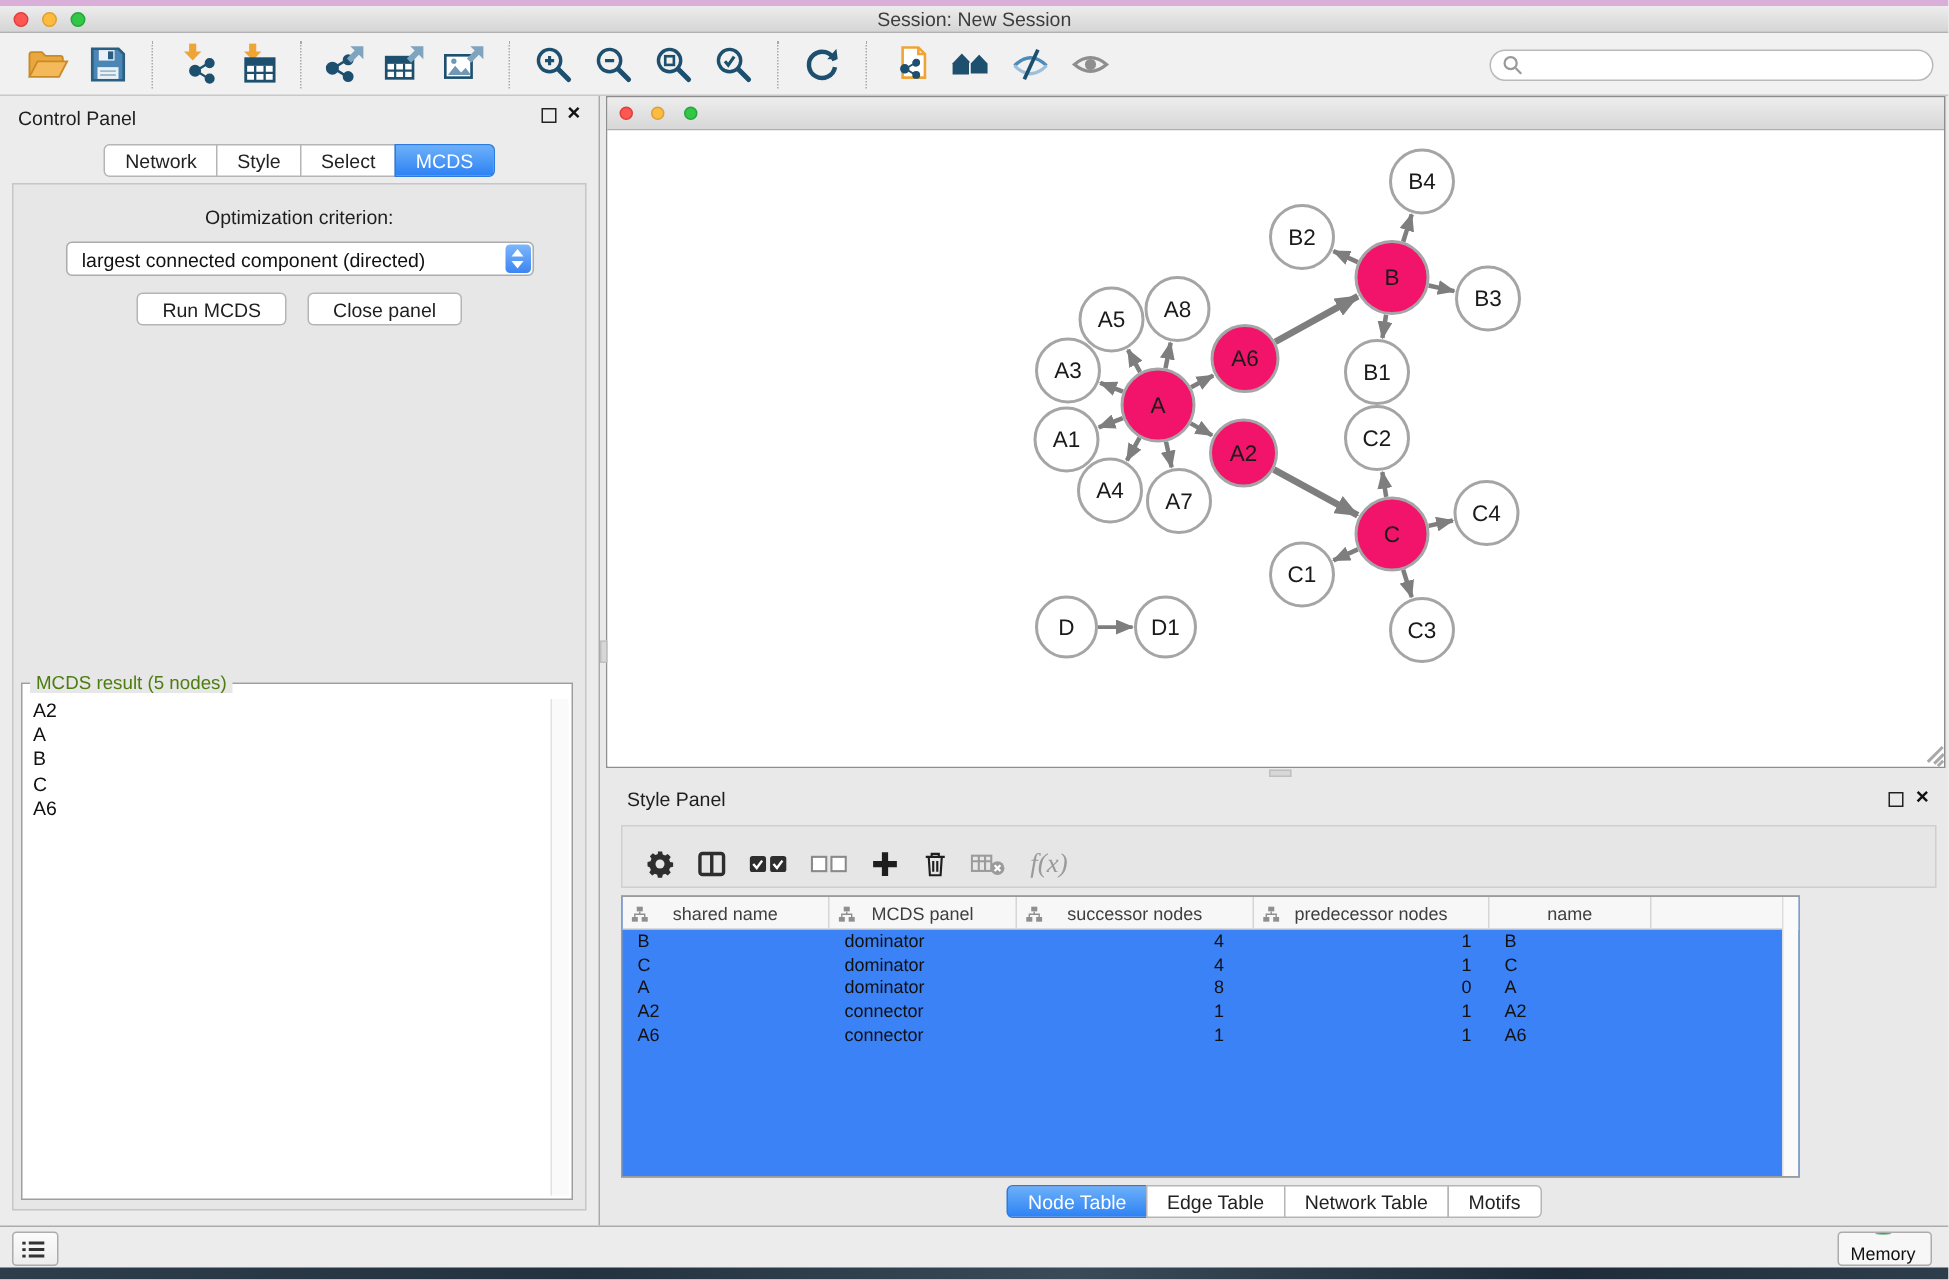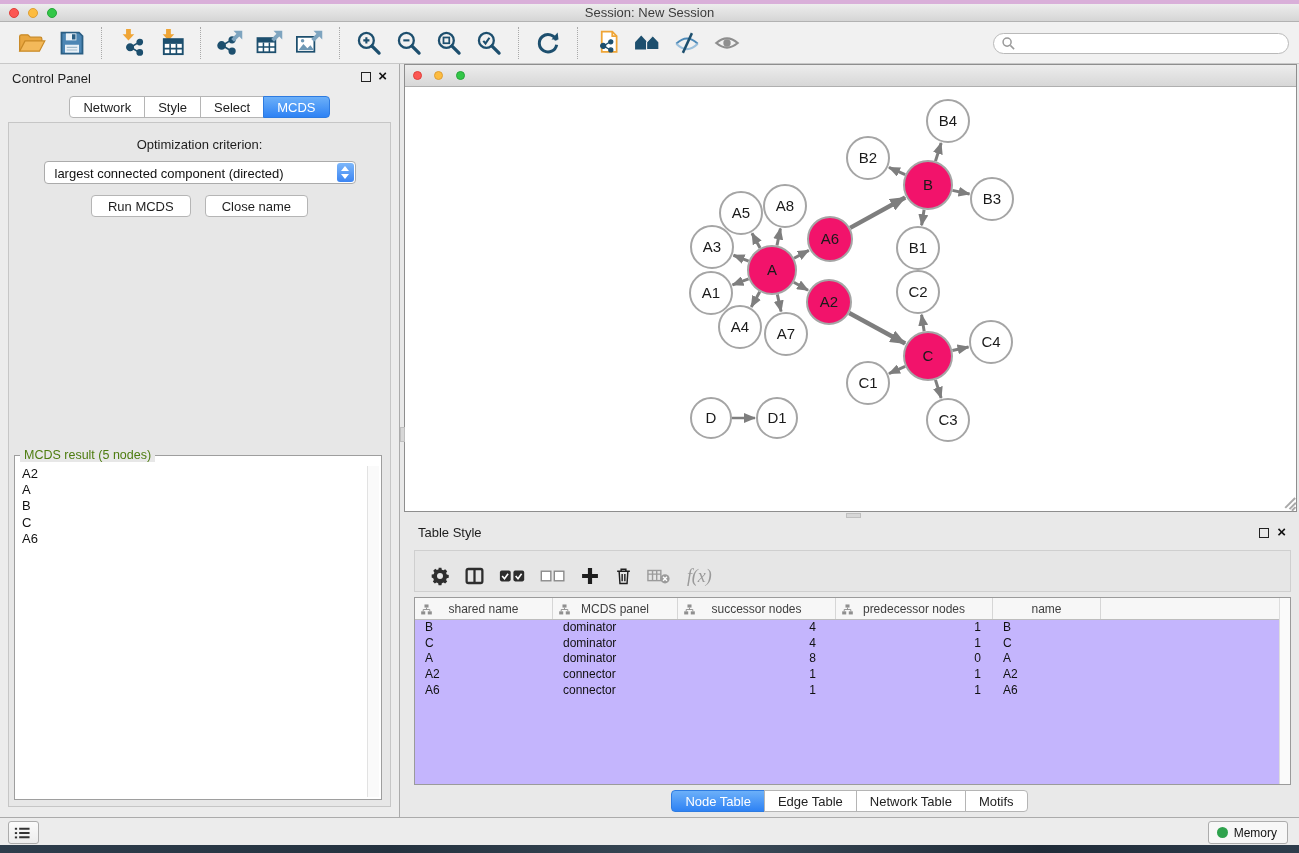--- a/index.html
+++ b/index.html
@@ -91,40 +91,40 @@
 
   
   .table-panel { position:absolute; left:0; top:456px; width:899px; height:297px; }
   .tp-header { position:relative; height:24px; }
   .tp-header .tp-title { position:absolute; left:18px; top:5px; font-size:13px; color:#1E1E1E; }
   .tp-header .win-float { right:30px; } .tp-header .win-close { right:13px; }
   .tp-toolbar { position:absolute; left:14px; top:30px; width:877px; height:42px;
     background:#E6E6E6; border:1px solid #CFCFCF; display:flex; align-items:flex-end; padding-left:8px; }
   .tp-btn { background:none; border:none; height:30px; margin:0 7px; cursor:pointer; display:inline-flex; align-items:center; }
   .tp-btn svg { height:22px; }
-  .tp-table { position:absolute; left:14px; top:77px; width:877px; height:188px;
-    background:#c4b5fd; border:1px solid #9B9B9B; overflow:hidden; }
+  .tp-table { position:absolute; left:14px; top:77px; width:786px; height:188px;
+    background:#3b82f6; border:1px solid #9B9B9B; overflow:hidden; }
   .t-headrow { display:flex; height:22px; background:#F7F7F7; border-bottom:1px solid #BDBDBD; }
   .t-hcell { position:relative; display:flex; align-items:center; justify-content:center;
     font-size:12px; color:#3F3F3F; border-right:1px solid #D6D6D6; cursor:pointer; }
   .t-hcell svg { position:absolute; left:6px; top:6px; width:11px; height:11px; }
   .t-row { display:flex; height:15.7px; }
   .t-cell { font-size:12px; color:#111; line-height:15.7px; white-space:nowrap; overflow:hidden; cursor:default; }
   .t-scroll { position:absolute; top:0; right:0; bottom:0; width:11px; background:#FAFAFA; border-left:1px solid #DDDDDD; cursor:pointer; }
   .tp-tabs { position:absolute; left:0; top:270px; width:899px; display:flex; justify-content:center; }
 
   
   .statusbar { position:absolute; left:0; top:817px; width:100%; height:28px;
     background:#ECECEC; border-top:1px solid #ABABAB; }
   .menu-btn { position:absolute; left:8px; top:3px; width:31px; height:23px;
     background:linear-gradient(#FBFBFB,#EDEDED); border:1px solid #ACACAC; border-radius:3px; cursor:pointer;
     display:flex; align-items:center; justify-content:center; }
   .memory-btn { position:absolute; right:11px; top:3px; height:23px; padding:0 10px 0 8px;
     background:#F7F7F7; border:1px solid #ACACAC; border-radius:3px; cursor:pointer;
-    display:flex; align-items:center; gap:6px; font-size:12px; color:#111; }
+    display:flex; align-items:center; gap:6px; font-size:12px; color:#111;flex-direction:column; }
   .memory-dot { width:11px; height:11px; border-radius:50%; background:#2EA24D; }
   .desk-bottom { position:absolute; left:0; top:845px; width:100%; height:8px;
     background:linear-gradient(90deg,#2E3D4C,#24323F 30%,#3A4A58 55%,#1F2B38 80%,#2E3D4C); }
 </style>
 </head>
 <body>
 
 <div class="screen">
 
   <div class="desk-top"></div>
@@ -301,21 +301,21 @@
         <div class="opt-label">Optimization criterion:</div>
         <div class="selectbox">
           <span class="sel-text">largest connected component (directed)</span>
           <span class="sel-stepper">
               <i class="up"></i>
               <i class="down"></i>
             </span>
         </div>
         <div class="btn-row">
           <button class="mac-btn">Run MCDS</button>
-          <button class="mac-btn">Close name</button>
+          <button class="mac-btn">Close panel</button>
         </div>
       </div>
       <div class="result-box">
         <span class="result-title">MCDS result (5 nodes)</span>
         <ul class="result-list">
             <li>A2</li>
             <li>A</li>
             <li>B</li>
             <li>C</li>
             <li>A6</li>
@@ -451,21 +451,21 @@
             <i></i>
             <i></i>
             <i></i>
           </div>
       </div>
       <div class="splitter-v"></div>
       <div class="splitter-h"></div>
 
       <div class="table-panel">
         <div class="tp-header">
-          <span class="tp-title">Table Style</span>
+          <span class="tp-title">Style Panel</span>
           <span class="win-float"></span>
           <span class="win-close">×</span>
         </div>
         <div class="tp-toolbar">
             <button class="tp-btn">
               <svg viewBox="0 0 24 24" style="width:20px">
                 <path d="M10.3 2h3.4l.5 2.4 2 .8 2-1.3 2.4 2.4-1.3 2 .8 2 2.4.5v3.4l-2.4.5-.8 2 1.3 2-2.4 2.4-2-1.3-2 .8-.5 2.4h-3.4l-.5-2.4-2-.8-2 1.3-2.4-2.4 1.3-2-.8-2L2 13.7v-3.4l2.4-.5.8-2-1.3-2 2.4-2.4 2 1.3 2-.8z" fill="#2E2E2E"></path>
                 <circle cx="12" cy="12" r="3.6" fill="#E6E6E6"></circle>
               </svg>
             </button>

